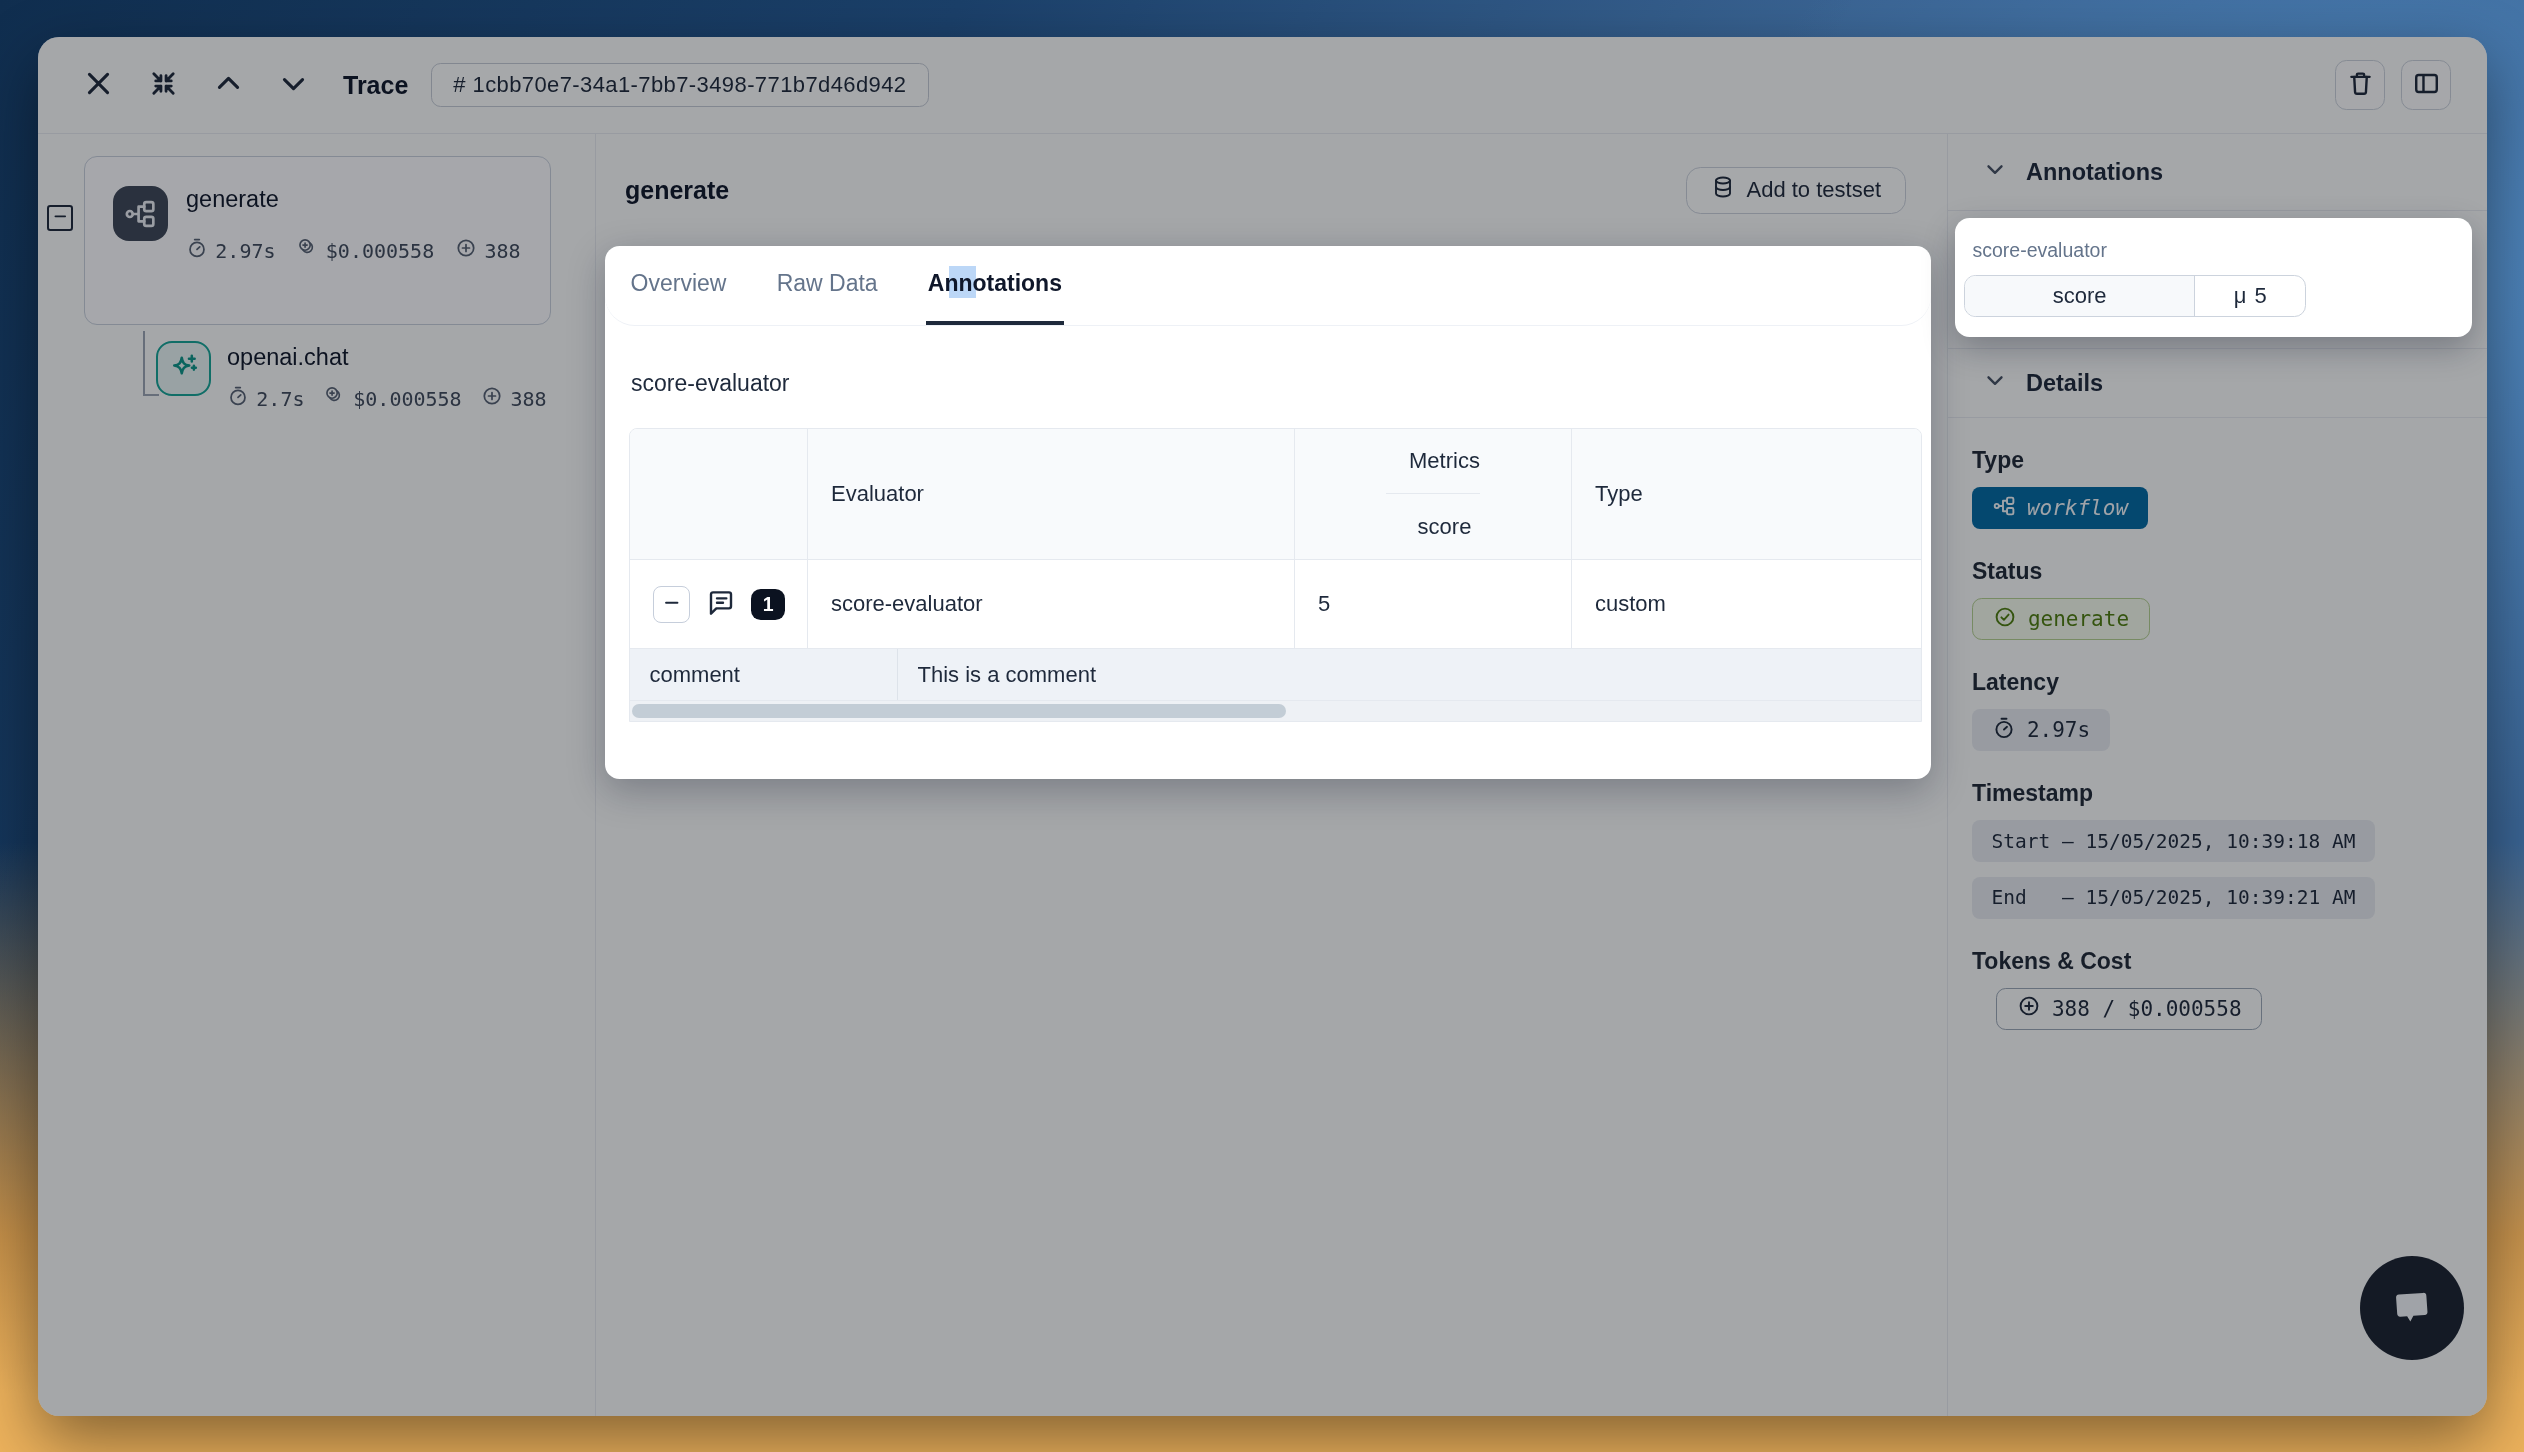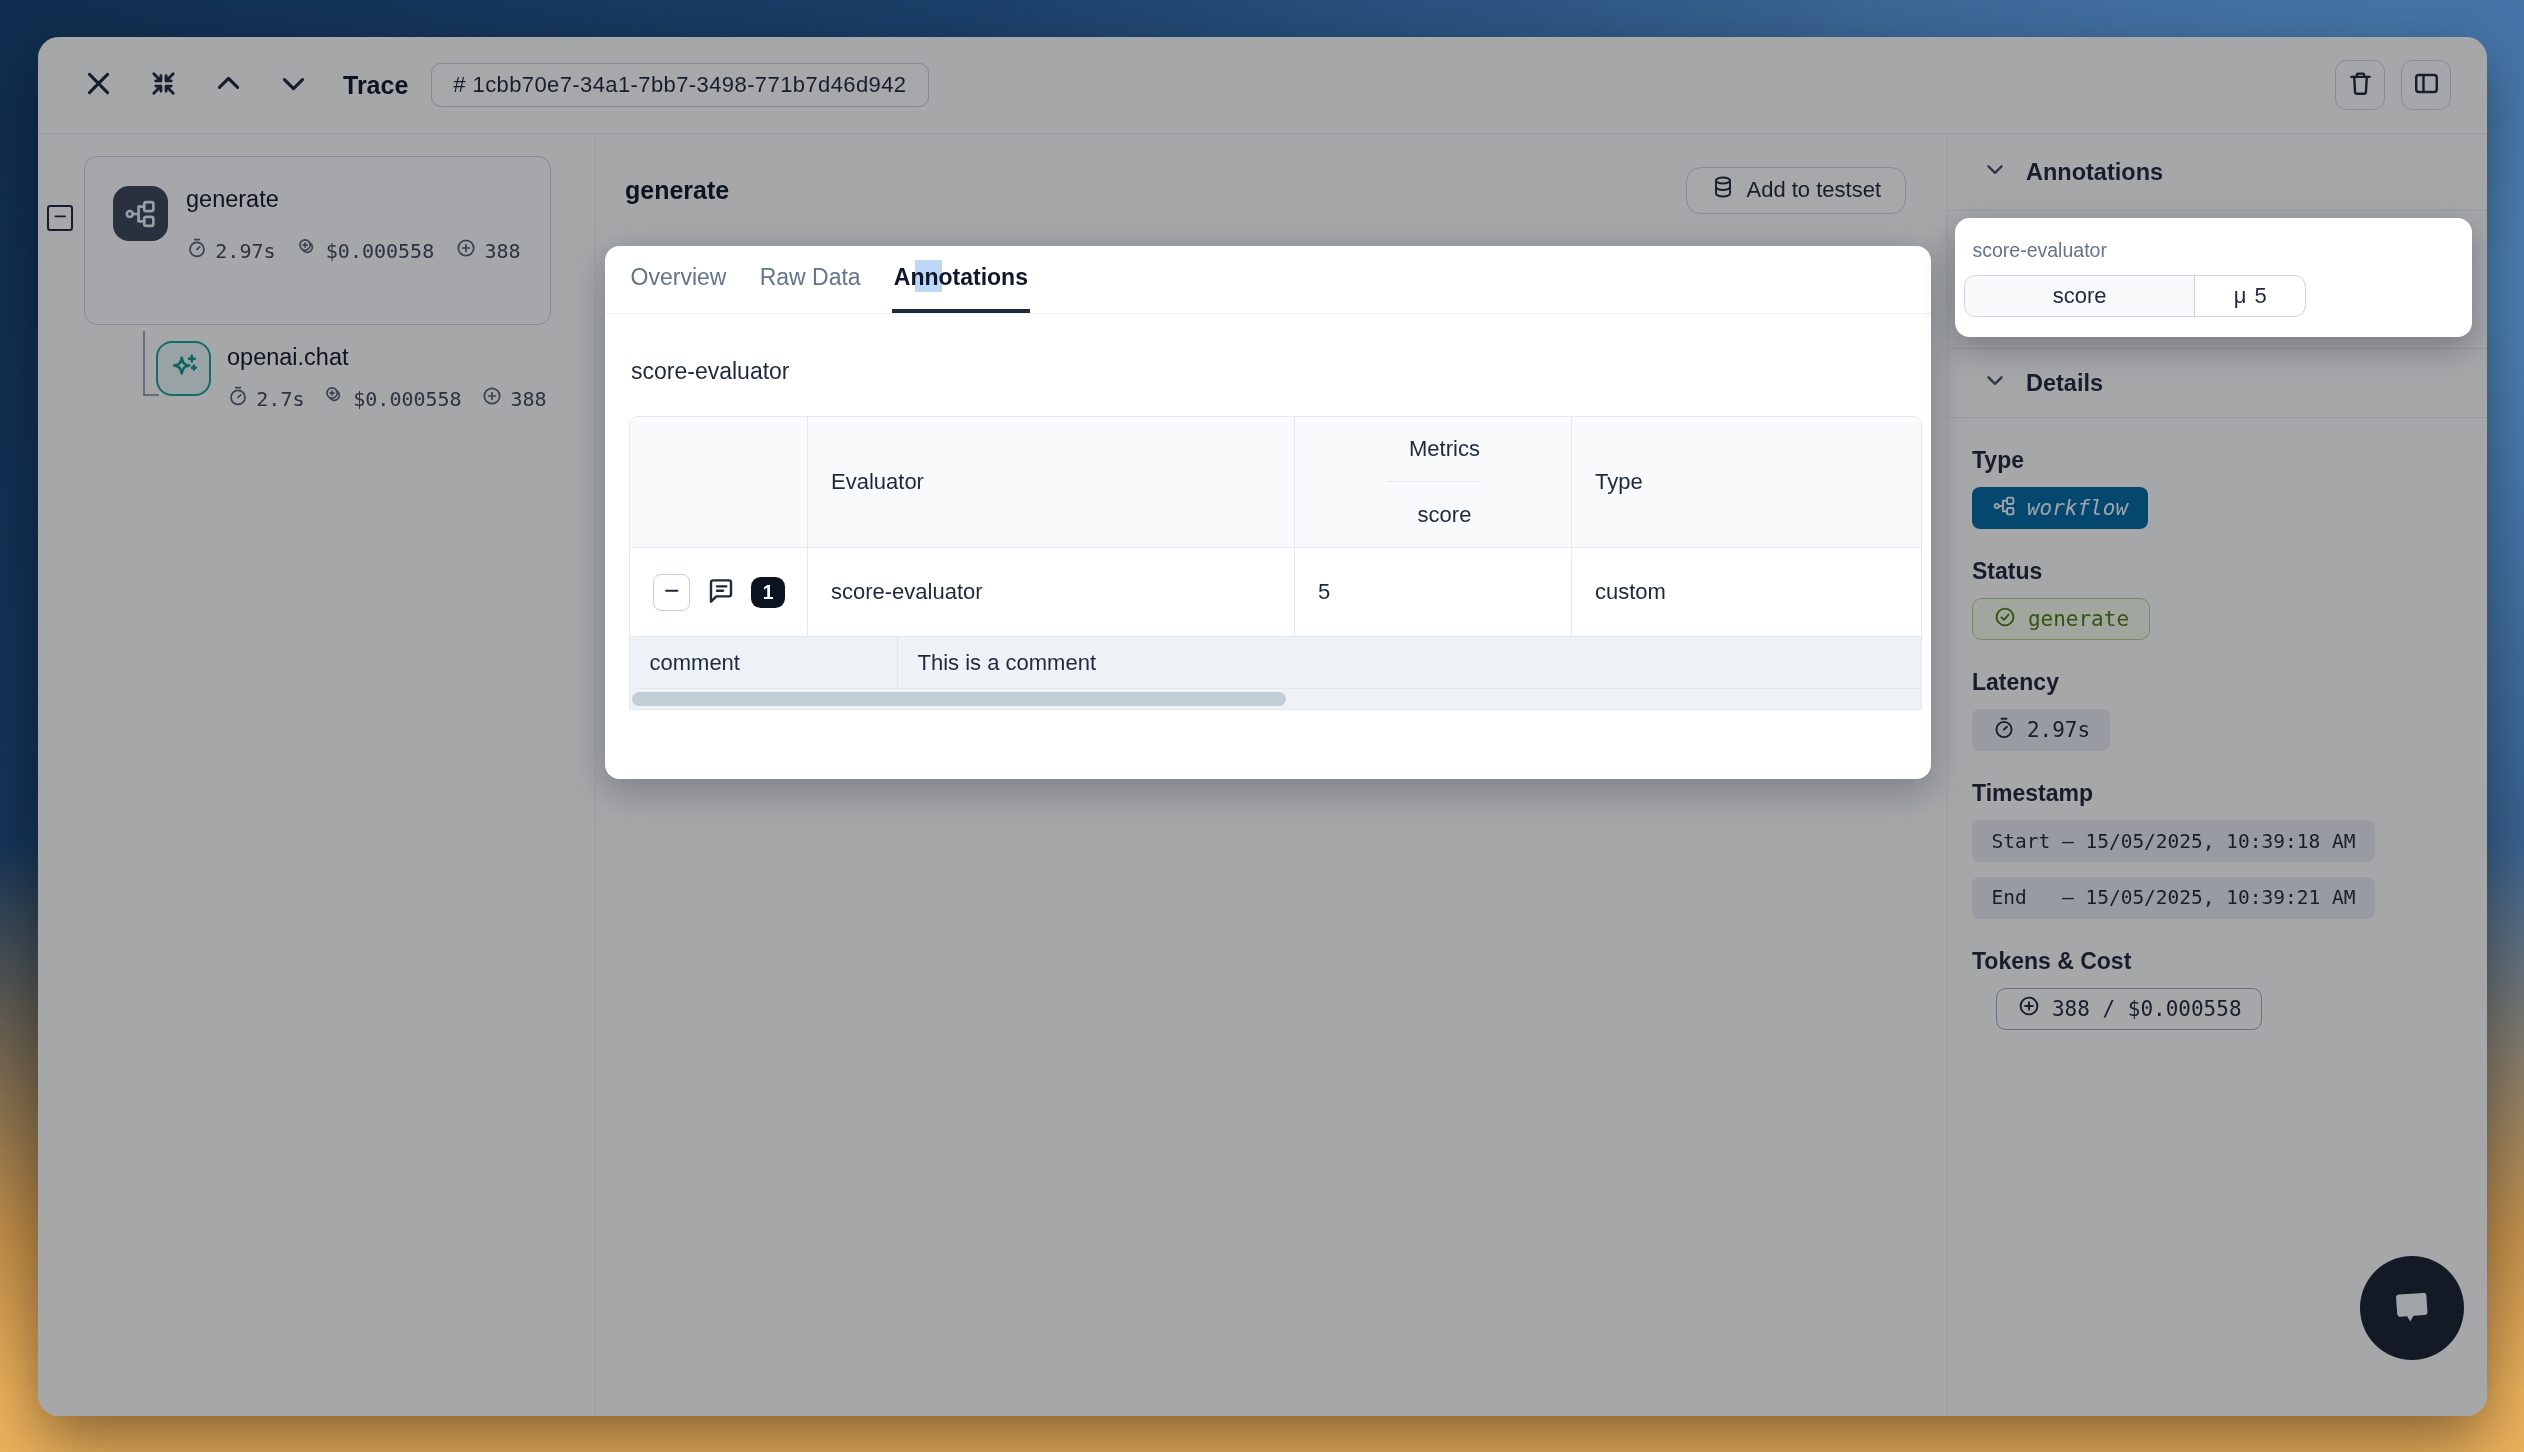--- a/index.html
+++ b/index.html
@@ -87,22 +87,22 @@
     margin-left:auto; height:47px; padding:0 24px; display:flex; align-items:center; gap:11.4px;
     border:1.6px solid #c9d0da; border-radius:14.6px; background:rgba(255,255,255,.35);
     font-size:22px; color:#1e293b; cursor:pointer; font-family:inherit;
   }
   
   .spot-card{
     position:absolute; left:9px; top:112px; width:1326px; height:533px;
     background:#ffffff; border-radius:14.6px; z-index:60;
     box-shadow:0 11.4px 37px rgba(15,23,42,.28);
   }
-  .tabs{ display:flex; gap:30px; padding:0 24px; height:68px; align-items:stretch;
-    border-bottom:1.6px solid #eef1f6; }
+  .tabs{ display:flex; gap:47px; padding:0 24px; height:80px; align-items:stretch;
+    border-bottom:1.6px solid #eef1f6;border-radius:30px; }
   .tab{ display:flex; align-items:center; font-size:23px; color:#64748b;
     border:none; background:none; cursor:pointer; font-family:inherit;
     border-bottom:4.9px solid transparent; padding:0 1.6px; }
   .tab--active{ color:#0f172a; font-weight:600; border-bottom-color:#1e293b; }
   .tab-text{ position:relative; }
   .tab--active .tab-text::before{
     content:""; position:absolute; left:21px; top:-4px; width:27.6px; height:32px;
     background:#bcd7f7; z-index:-1;
   }
   .section-title{ margin:44px 0 0 26px; font-size:23px; color:#1e293b; }

